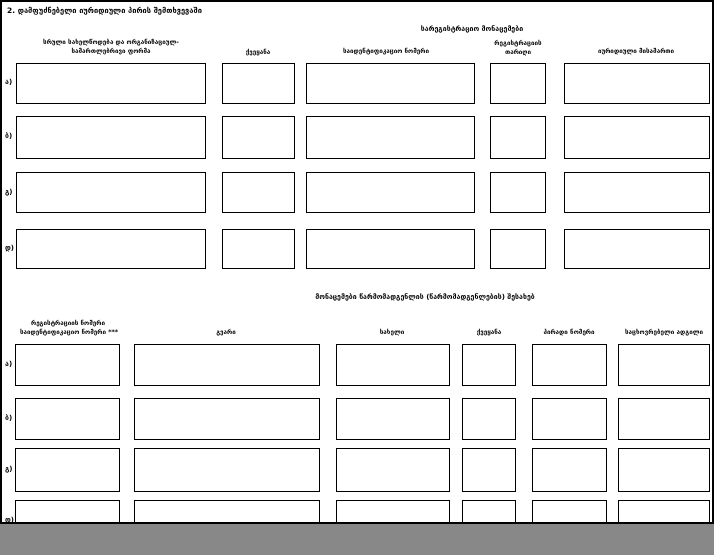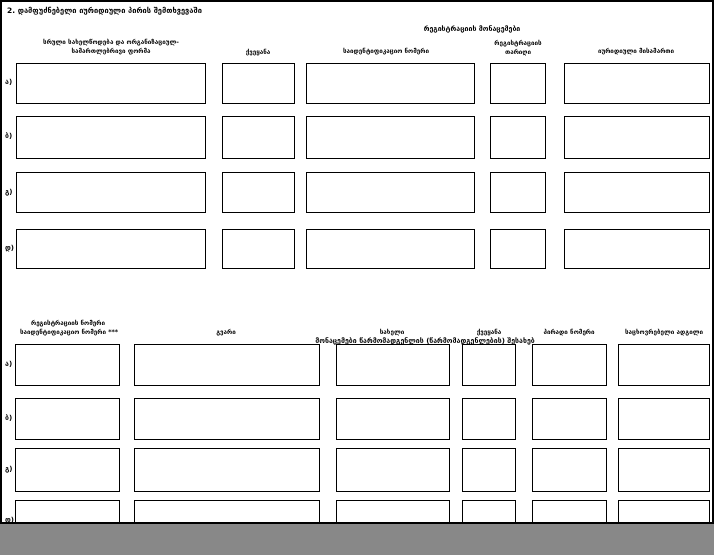--- a/index.html
+++ b/index.html
@@ -20,21 +20,21 @@
   .h-tc2{left:256px;top:46px;font-size:6.3px;}
   .h-tc3{left:384px;top:45px;font-size:6.3px;}
   .h-tc4{left:516px;top:36px;width:62px;font-size:6.3px;line-height:1.45;}
   .h-tc5{left:634px;top:45px;font-size:6.3px;}
 
   .tc1{left:14px;width:190px}.tc2{left:220px;width:73px}.tc3{left:304px;width:169px}
   .tc4{left:488px;width:56px}.tc5{left:562px;width:146px}
   .tr1{top:61px;height:41px}.tr2{top:114px;height:43px}
   .tr3{top:170px;height:41px}.tr4{top:227px;height:40px}
 
-  .h-rep{left:423px;top:291px;font-size:7px;margin-top:44px;}
+  .h-rep{left:423px;top:291px;font-size:7px;}
   .h-bc1a{left:66px;top:317px;font-size:6.3px;}
   .h-bc1b{left:67px;top:326px;font-size:6.3px;}
   .h-bc2{left:224px;top:326px;font-size:6.3px;}
   .h-bc3{left:390px;top:326px;font-size:6.3px;}
   .h-bc4{left:487px;top:326px;font-size:6.3px;}
   .h-bc5{left:567px;top:326px;font-size:6.3px;}
   .h-bc6{left:662px;top:326px;font-size:6.3px;}
 
   .bc1{left:13px;width:105px}.bc2{left:132px;width:186px}.bc3{left:334px;width:114px}
   .bc4{left:460px;width:54px}.bc5{left:530px;width:75px}.bc6{left:616px;width:92px}
@@ -43,21 +43,21 @@
 
   .divider{position:absolute;left:0;right:0;top:539px;height:2px;background:#000;}
 </style>
 </head>
 <body>
 
 <div class="page">
 
   <div class="lbl" id="title">2. დამფუძნებელი იურიდიული პირის შემთხვევაში</div>
 
-  <div class="lbl ctr h-reg">რეგისტრაციის მონაცემები</div>
+  <div class="lbl ctr h-reg">სარეგისტრაციო მონაცემები</div>
 
   <div class="lbl ctr wrap h-tc1">სრული სახელწოდება და ორგანიზაციულ-სამართლებრივი ფორმა</div>
   <div class="lbl ctr h-tc2">ქვეყანა</div>
   <div class="lbl ctr h-tc3">საიდენტიფიკაციო ნომერი</div>
   <div class="lbl ctr wrap h-tc4">რეგისტრაციის თარიღი</div>
   <div class="lbl ctr h-tc5">იურიდიული მისამართი</div>
 
   <div class="rowlab" style="top:76px">ა)</div>
   <div class="rowlab" style="top:130px">ბ)</div>
   <div class="rowlab" style="top:186px">გ)</div>

